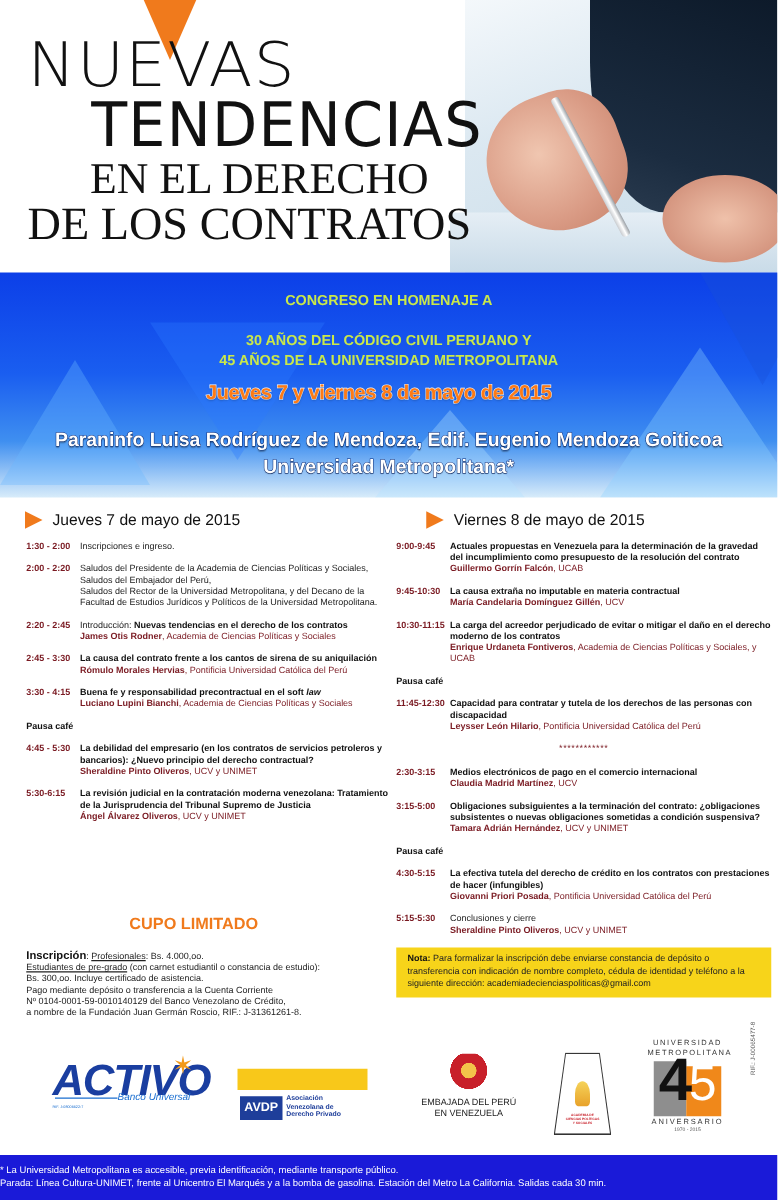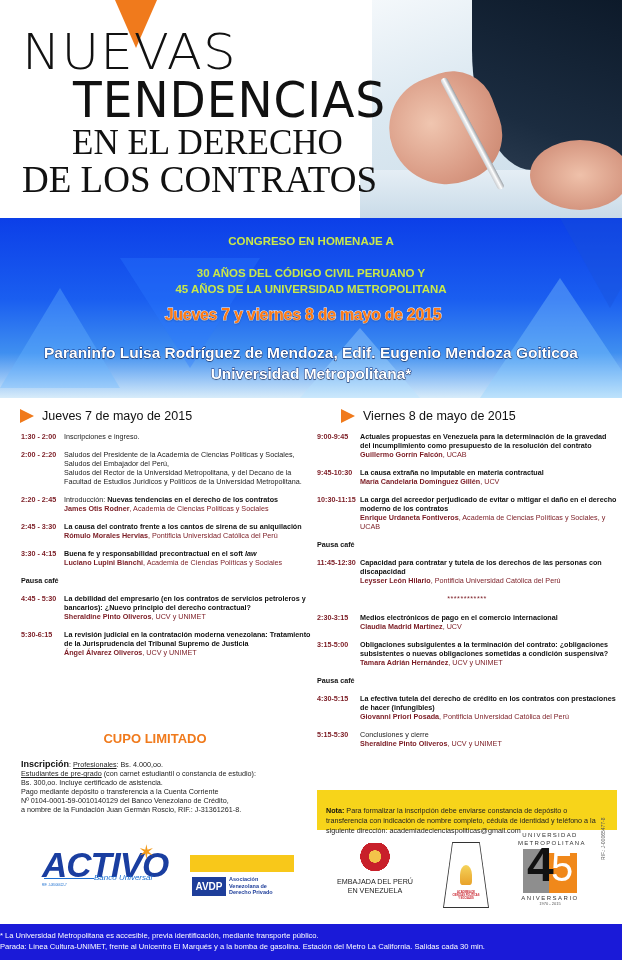--- a/index.html
+++ b/index.html
@@ -71,22 +71,22 @@
   .item .affil { color: #7a1a22; font-weight: normal; }
   .pause { font-weight: bold; color: #111; margin-bottom: 9px; }
   .stars { text-align: center; margin-bottom: 10px; color: #7a1a22; letter-spacing: 0.5px; }
 
   
   .cupo { position: absolute; left: 0; top: 731px; width: 310px; text-align: center; font-size: 13px; font-weight: bold; color: #f07a1c; }
   .reg { position: absolute; left: 21px; top: 760px; width: 290px; font-size: 7.2px; line-height: 9px; color: #222; }
   .reg .lbl { font-size: 9px; font-weight: bold; color: #111; }
   .reg u { text-decoration: underline; }
 
-  .note { position: absolute; left: 317px; top: 758px; width: 300px; height: 40px; background: #f7d41a; padding: 16px 9px;
-    font-size: 7.2px; line-height: 10px; color: #222; margin-top: 32px; }
+  .note { position: absolute; left: 317px; top: 758px; width: 300px; height: 40px; background: #f7d41a; padding: 4px 9px;
+    font-size: 7.2px; line-height: 10px; color: #222; }
   .note b { color: #111; }
 
   .rif-vert { position: absolute; left: 600px; top: 780px; font-size: 5px; color: #555; transform: rotate(-90deg); transform-origin: left top; white-space: nowrap; top: 860px; }
 
   
   .logo-activo { position: absolute; left: 38px; top: 845px; width: 125px; height: 40px; }
   .logo-activo .word { position: absolute; left: 4px; top: 0; font-size: 35px; font-weight: bold; font-style: italic; color: #1a3ea0; letter-spacing: -1px; }
   .logo-activo .star { position: absolute; left: 100px; top: -5px; font-size: 20px; color: #f29a1a; }
   .logo-activo .sub { position: absolute; left: 56px; top: 28px; font-size: 8px; font-style: italic; color: #1a6ed0; }
   .logo-activo .line { position: absolute; left: 6px; top: 33px; width: 50px; height: 1px; background: #1a6ed0; }

